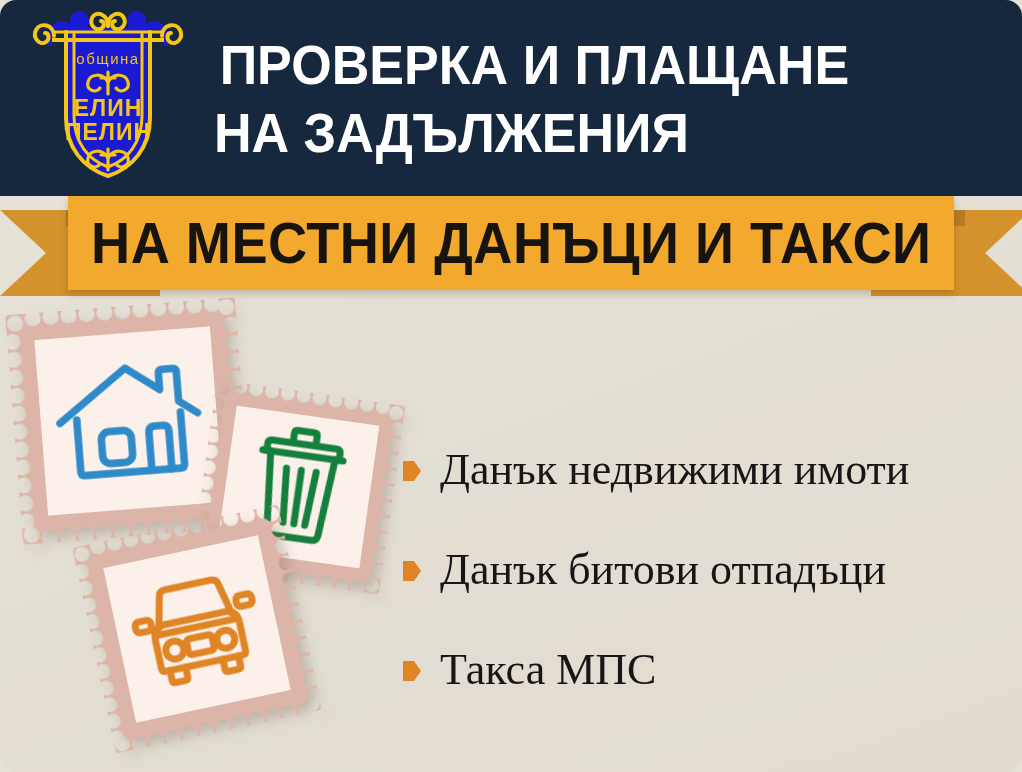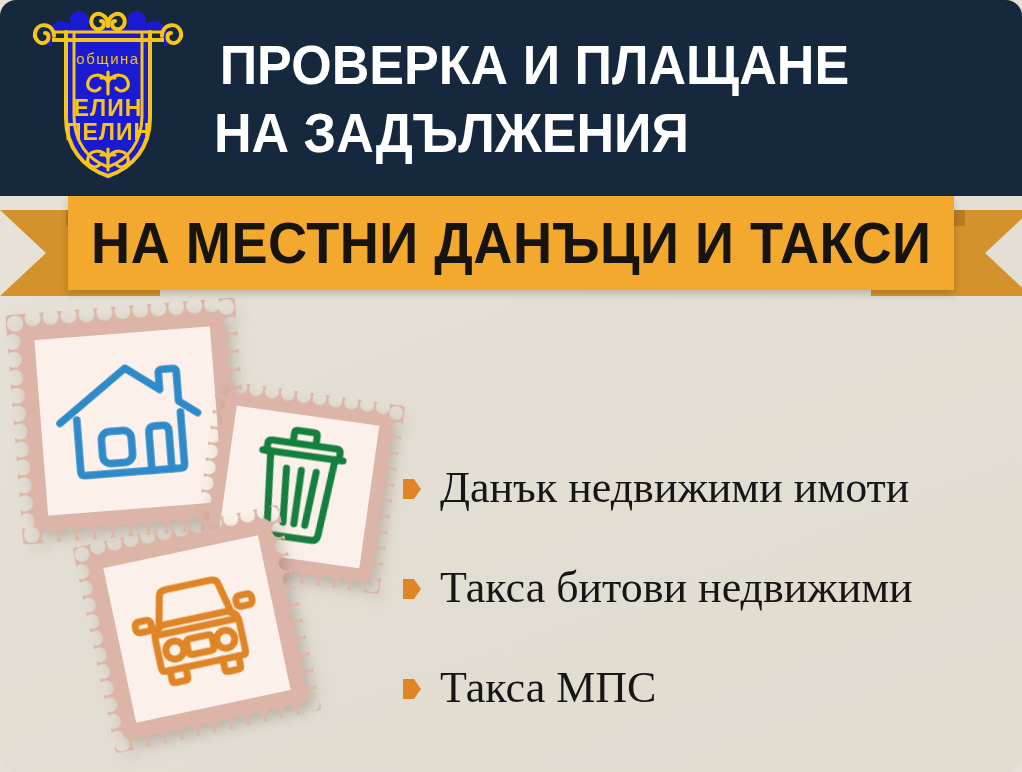--- a/index.html
+++ b/index.html
@@ -148,21 +148,21 @@
   .stamp svg { display: block; }
 
   .stamp-house { left: 14px;  top: 6px;   transform: rotate(-4.5deg); }
   .stamp-trash { left: 203px; top: 92px;  transform: rotate(8deg); }
   .stamp-car   { left: 92px;  top: 224px; transform: rotate(-12deg); }
 
   
   .bullet-list {
     position: absolute;
     left: 402px;
-    top: 438px;
+    top: 420px;
     width: 610px;
     z-index: 4;
   }
   .bullet-item {
     display: flex;
     align-items: center;
     height: 100px;
   }
   .bullet-marker {
     flex: 0 0 auto;
@@ -469,21 +469,21 @@
       </span>
       <span class="bullet-text">Данък недвижими имоти</span>
     </div>
 
     <div class="bullet-item">
       <span class="bullet-marker">
         <svg viewBox="0 0 20 24" xmlns="http://www.w3.org/2000/svg">
           <path d="M1 2 L12 2 L19 12 L12 22 L1 22 Z" fill="#e08526"></path>
         </svg>
       </span>
-      <span class="bullet-text">Такса битови недвижими</span>
+      <span class="bullet-text">Данък битови отпадъци</span>
     </div>
 
     <div class="bullet-item">
       <span class="bullet-marker">
         <svg viewBox="0 0 20 24" xmlns="http://www.w3.org/2000/svg">
           <path d="M1 2 L12 2 L19 12 L12 22 L1 22 Z" fill="#e08526"></path>
         </svg>
       </span>
       <span class="bullet-text">Такса МПС</span>
     </div>

